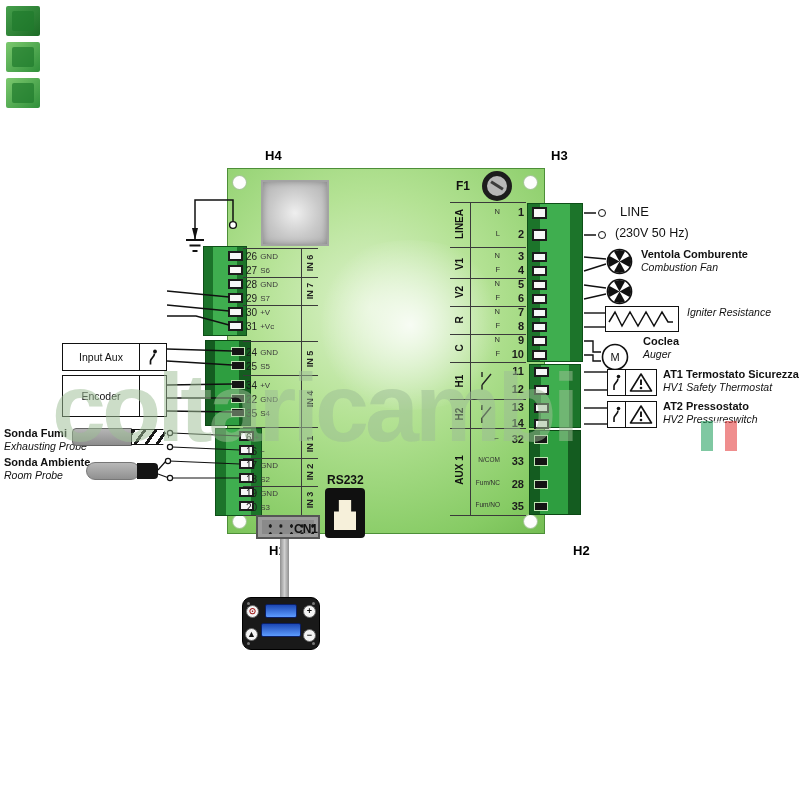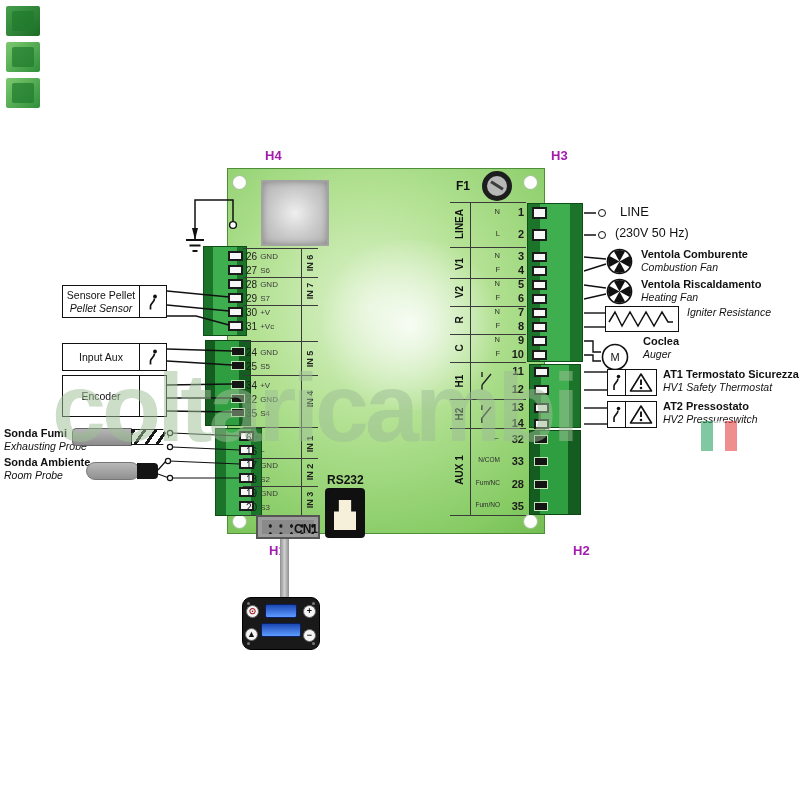--- a/index.html
+++ b/index.html
@@ -13,21 +13,21 @@
   .thumb .blob { position:absolute; left:6px; top:5px; width:22px; height:20px; background:#1f7a2c; opacity:.7; border-radius:2px;}
   .thumb.first { background:linear-gradient(135deg,#46a04c,#1c6b26); }
 
   
   .board { position:absolute; left:227px; top:168px; width:318px; height:366px;
            background:radial-gradient(circle at 45% 38%, #ddf2cc 0%, #b4e294 40%, #86cb64 85%, #74bd53 100%);
            border:1px solid #4d8f38; }
   .glow { position:absolute; left:300px; top:240px; width:220px; height:170px; border-radius:50%;
           background:radial-gradient(circle, rgba(255,255,255,.85), rgba(255,255,255,0) 65%); }
   .screw { position:absolute; width:13px; height:13px; border-radius:50%; background:#fdfdfd; box-shadow:0 0 0 1px #a7c79a; }
-  .hdr { position:absolute; color:#a21caf; font-weight:bold; font-size:13px;padding-left:43px; }
+  .hdr { position:absolute; color:#000000; font-weight:bold; font-size:13px;padding-left:43px; }
   .blkhdr { position:absolute; color:#111; font-weight:bold; font-size:12px; }
 
   .module { position:absolute; left:261px; top:180px; width:68px; height:66px;
             background:radial-gradient(circle at 50% 50%, #efefef 0%, #c9c9c9 55%, #b1b1b1 100%);
             border:2px solid #a3a3a3; box-shadow:inset 0 0 6px rgba(0,0,0,.25); }
   .fuse { position:absolute; left:482px; top:171px; width:30px; height:30px; border-radius:50%;
           background:#b7b7b7; border:5px solid #1d1d1d; }
   .fuse .slot { position:absolute; left:3px; top:8px; width:14px; height:3px; background:#3c3c3c; transform:rotate(32deg); }
 
   
@@ -336,32 +336,20 @@
     <div class="dotscrew" style="left:4px;bottom:4px"></div>
     <div class="dotscrew" style="right:4px;bottom:4px"></div>
     <div class="scr" style="left:22px;top:6px;width:32px;height:14px"></div>
     <div class="scr" style="left:18px;top:25px;width:40px;height:14px"></div>
     <div class="btn" style="left:3px;top:7px;color:#a32020">⊙</div>
     <div class="btn" style="left:2px;top:30px">▲</div>
     <div class="btn" style="right:3px;top:7px">+</div>
     <div class="btn" style="right:3px;top:31px">−</div>
   </div>
 
-  <div class="wbox" style="left:62px;top:285px;width:105px;height:33px">
-    <div class="txt">
-        <span class="lbl-it">Sensore Pellet</span>
-        <span class="lbl-en">Pellet Sensor</span>
-      </div>
-    <div class="cell">
-        <svg width="14" height="18">
-          <circle cx="9" cy="3.5" r="1.9" fill="#111"></circle>
-          <path d="M8.5 5.5 C8.5 9.5 4.5 10 4.5 13 L4.5 16.5" fill="none" stroke="#111" stroke-width="1.7"></path>
-        </svg>
-      </div>
-  </div>
   <div class="wbox" style="left:62px;top:375px;width:105px;height:42px">
     <div class="txt">
         <span class="lbl-it">Encoder</span>
       </div>
     <div class="cell"></div>
   </div>
   <div class="wbox" style="left:62px;top:343px;width:105px;height:28px">
     <div class="txt">
         <span class="lbl-it">Input Aux</span>
       </div>
@@ -402,24 +390,20 @@
     <div class="slbl-it">Ventola Comburente</div>
     <div class="slbl-en">Combustion Fan</div>
   </div>
   <svg class="abs" style="left:606px;top:278px" width="27" height="27">
     <circle cx="13.5" cy="13.5" r="12" fill="#fff" stroke="#111" stroke-width="1.7"></circle>
     <path d="M13.5 13.5 L8 3.5 A11.5 11.5 0 0 1 19 3.5 Z" fill="#111"></path>
     <path d="M13.5 13.5 L8 3.5 A11.5 11.5 0 0 1 19 3.5 Z" fill="#111" transform="rotate(90 13.5 13.5)"></path>
     <path d="M13.5 13.5 L8 3.5 A11.5 11.5 0 0 1 19 3.5 Z" fill="#111" transform="rotate(180 13.5 13.5)"></path>
     <path d="M13.5 13.5 L8 3.5 A11.5 11.5 0 0 1 19 3.5 Z" fill="#111" transform="rotate(270 13.5 13.5)"></path>
   </svg>
-  <div class="abs" style="left:641px;top:278px">
-    <div class="slbl-it">Ventola Riscaldamento</div>
-    <div class="slbl-en">Heating Fan</div>
-  </div>
 
   <div class="resbox">
     <svg width="70" height="22">
         <polyline points="3,15 9,5 16,19 24,5 32,19 40,5 48,19 56,5 62,15 67,15" fill="none" stroke="#111" stroke-width="1.5"></polyline>
       </svg>
   </div>
   <div class="abs" style="left:687px;top:306px">
     <div class="slbl-en">Igniter Resistance</div>
   </div>
 

